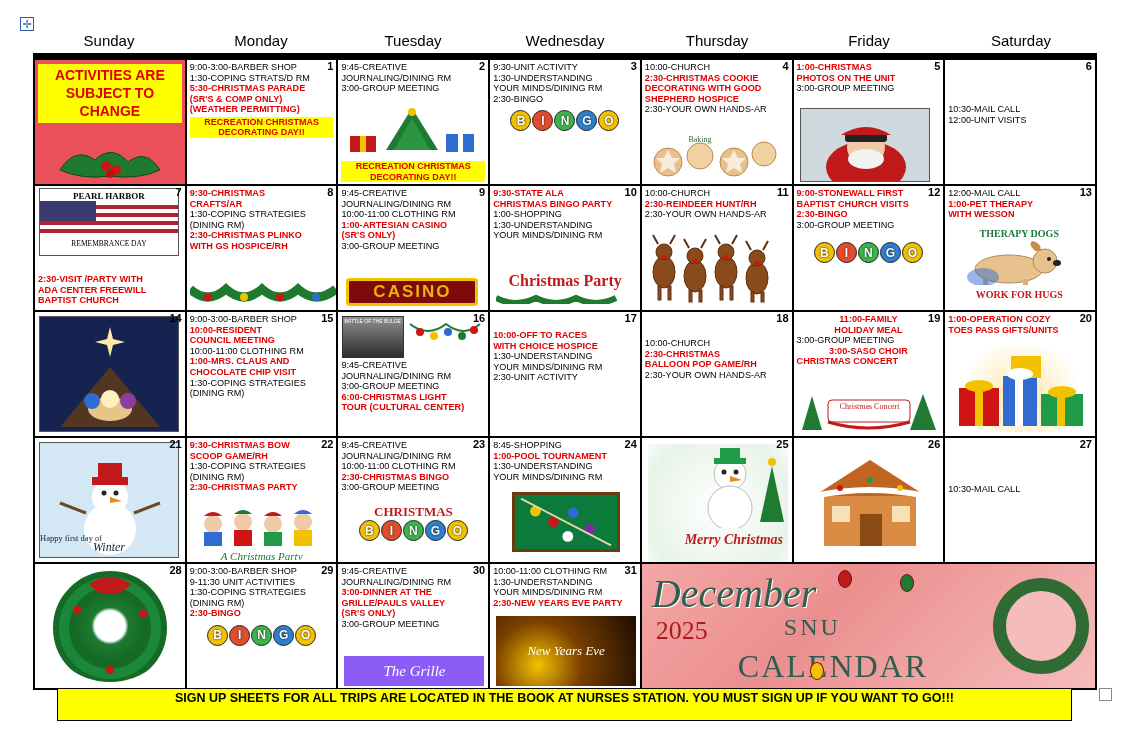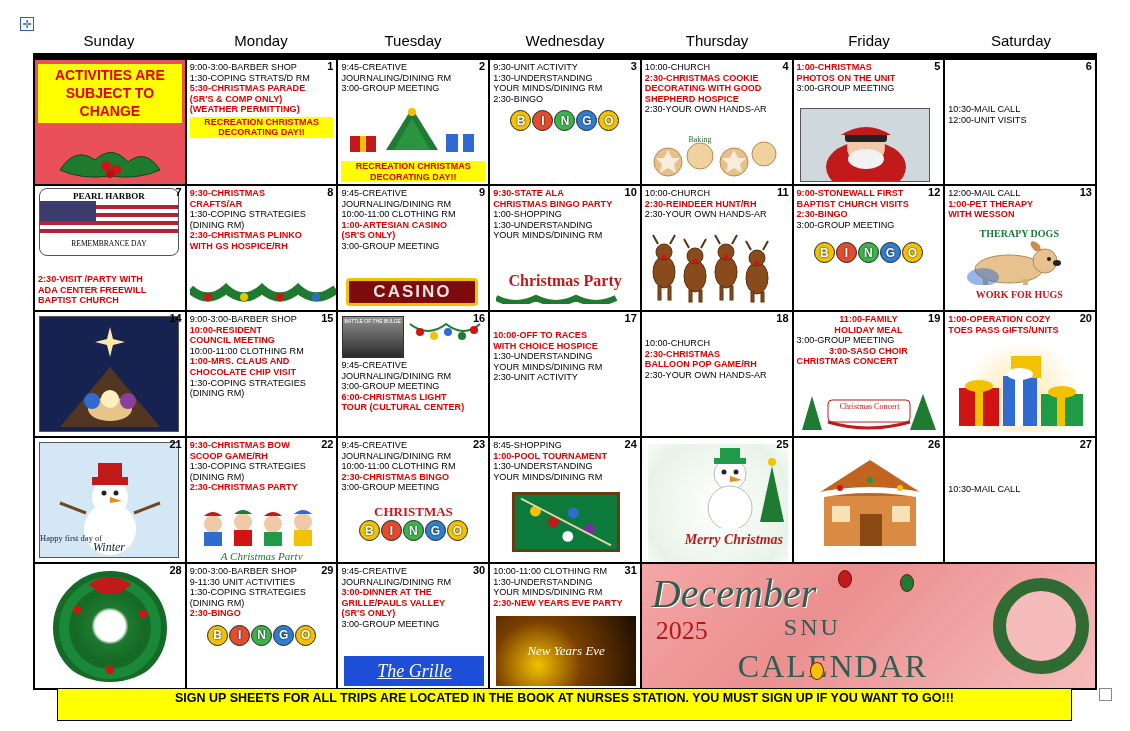--- a/index.html
+++ b/index.html
@@ -135,21 +135,20 @@
     left: 50%; bottom: 2px; transform: translateX(-50%);
     width: 120px; height: 42px;
   }
   
   .photo { border: 1px solid #555; }
   .santa {
     background: radial-gradient(circle at 50% 40%, #e7e1dd 0%, #cfc7c2 55%, #8e8681 100%);
   }
   .pearl {
     background: linear-gradient(#ffffff 0 48%, #b22234 48% 56%, #ffffff 56% 100%);
-    border-radius: 8px;
   }
   .nativity {
     background: radial-gradient(circle at 50% 30%, #fff7c0 0%, #2b3c7e 45%, #0c1436 100%);
   }
   .snowman {
     background: linear-gradient(#cfe3f2, #eef6fb 60%, #dcebf6);
   }
   .wreath {
     background: radial-gradient(circle at 50% 50%, #ffffff 18%, #1d7a2e 22%, #0f5a20 60%, #ffffff 63%);
   }
@@ -163,32 +162,31 @@
     background: #0b7a3b;
     border: 3px solid #6b3b10;
   }
   .presents {
     background: radial-gradient(circle at 50% 60%, #ffe6a8 0%, #ffffff 70%);
   }
   .casino {
     background: #7d0b0b;
     border: 3px solid #f2c200;
     border-radius: 4px;
-    color: #e5e5e5;
+    color: #eab308;
     font-weight: bold;
     text-align: center;
     letter-spacing: 2px;
   }
   .grille {
-    background: #1d4ed8; color: #fff;
+    background: #8b5cf6; color: #fff;
     display: flex; align-items: center; justify-content: center;
     font-family: "Liberation Serif", serif;
     font-style: italic;
-    font-size: 18px;
-    text-decoration: underline;
+    font-size: 15px;
   }
   .nye {
     background: radial-gradient(circle at 30% 70%, #f2c200 0%, #7a3f00 40%, #1a0d00 100%);
     color: #fff;
     font-family: "Liberation Serif", serif;
     font-style: italic;
     display: flex; align-items: center; justify-content: center;
     font-size: 13px;
     text-align: center;
   }

